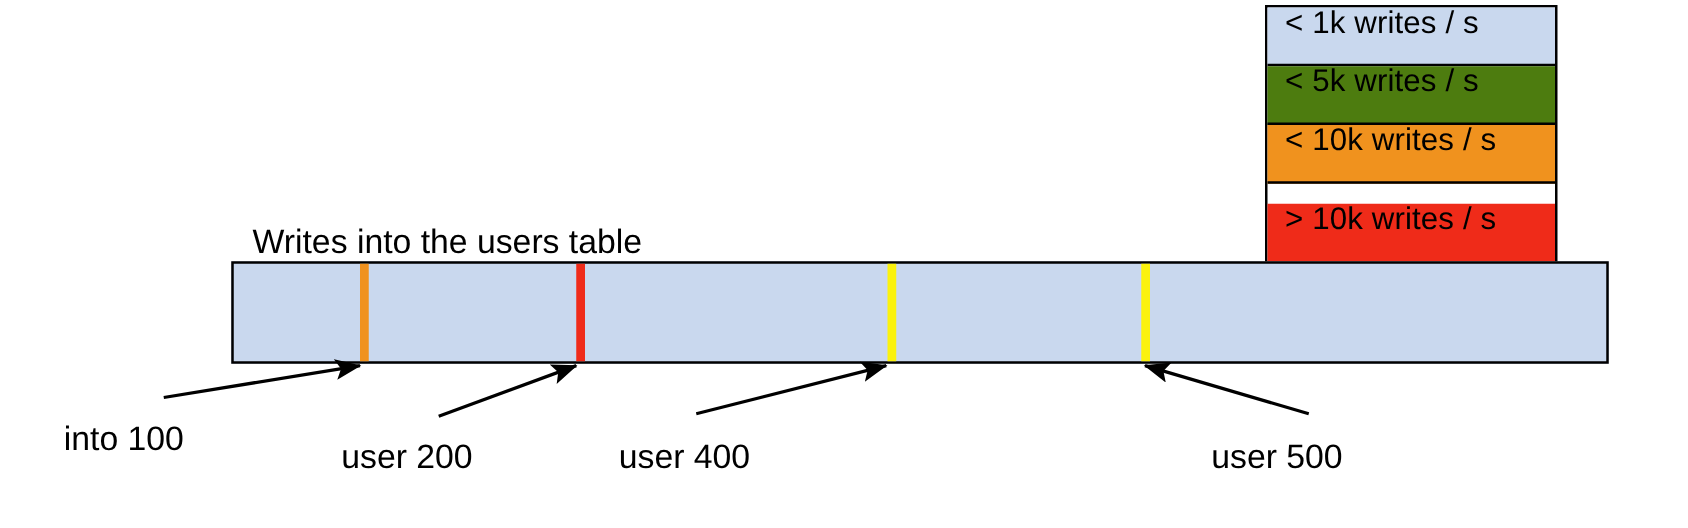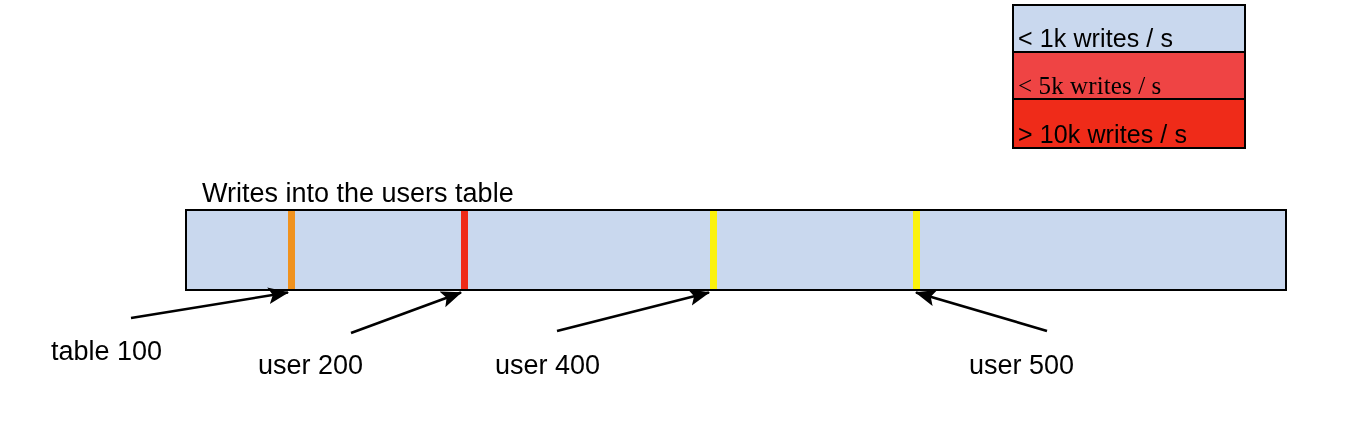--- a/index.html
+++ b/index.html
@@ -27,25 +27,26 @@
     top: 4px;
     width: 234px;
     border: 2px solid #000000;
     box-sizing: border-box;
   }
   .legend-row {
     height: 47px;
     box-sizing: border-box;
     border-bottom: 2px solid #000000;
     display: flex;
-    align-items: flex-end;
-    padding-left: 4px;
+    align-items: flex-start;
+    padding-left: 14px;
   }
   .legend-row:last-child {
     border-bottom: none;
+    margin-top: 16px;
   }
   .legend-label {
     font-size: 25px;
     line-height: 1;
     letter-spacing: 0.1px;
     white-space: nowrap;
   }
 
   
   #chart-title {
@@ -98,24 +99,27 @@
 <body>
 
 <div id="stage">
 
   <div id="legend">
 
     <div class="legend-row" style="background:#c9d8ee;">
       <span class="legend-label">&lt; 1k writes / s</span>
     </div>
 
-    <div class="legend-row" style="background:#ef4444;font-family:Liberation Serif, serif;">
+    <div class="legend-row" style="background:#4d7c0f;">
       <span class="legend-label">&lt; 5k writes / s</span>
     </div>
 
+    <div class="legend-row" style="background:#f0921e;">
+      <span class="legend-label">&lt; 10k writes / s</span>
+    </div>
 
     <div class="legend-row" style="background:#ef2b19;">
       <span class="legend-label">&gt; 10k writes / s</span>
     </div>
 
   </div>
 
   <div id="chart-title">Writes into the users table</div>
 
   <div id="bar">
@@ -134,21 +138,21 @@
 
     <line x1="131" y1="318" x2="288" y2="292.5" stroke="#000000" stroke-width="2.6" marker-end="url(#arrowhead)"></line>
 
     <line x1="351" y1="333" x2="461" y2="292.5" stroke="#000000" stroke-width="2.6" marker-end="url(#arrowhead)"></line>
 
     <line x1="557" y1="331" x2="709" y2="292.5" stroke="#000000" stroke-width="2.6" marker-end="url(#arrowhead)"></line>
 
     <line x1="1047" y1="331" x2="916" y2="292.5" stroke="#000000" stroke-width="2.6" marker-end="url(#arrowhead)"></line>
   </svg>
 
-  <div class="callout-label" style="left:51px;  top:338px;">table 100</div>
+  <div class="callout-label" style="left:51px;  top:338px;">into 100</div>
 
-  <div class="callout-label" style="left:258px; top:352px;">user 200</div>
+  <div class="callout-label" style="left:273px; top:352px;">user 200</div>
 
   <div class="callout-label" style="left:495px; top:352px;">user 400</div>
 
   <div class="callout-label" style="left:969px; top:352px;">user 500</div>
 
 </div>
 
 </body></html>

